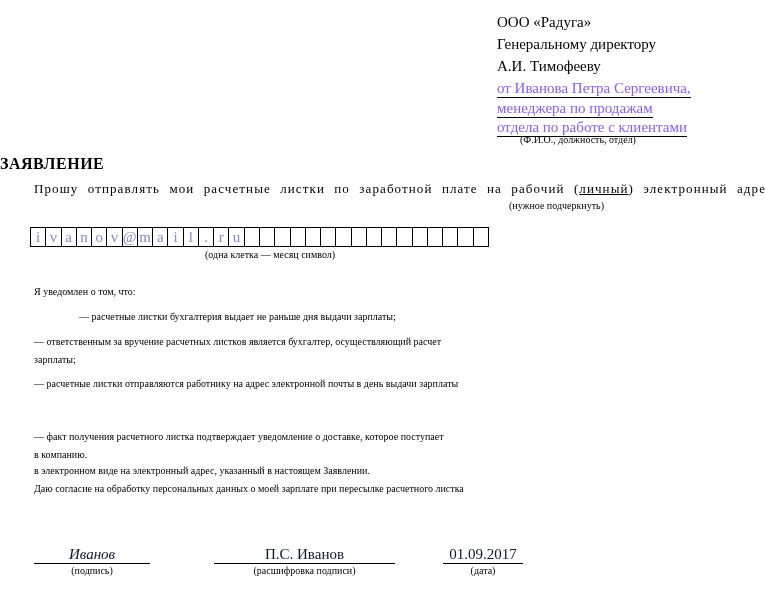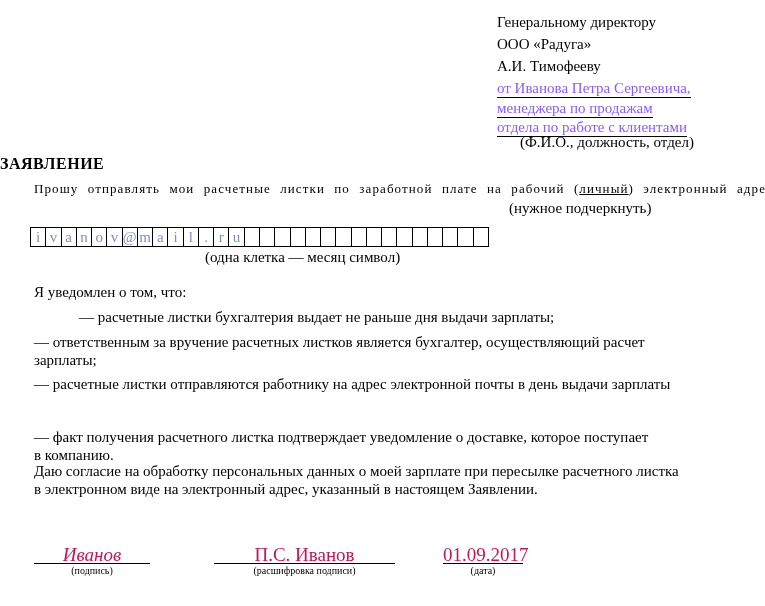--- a/index.html
+++ b/index.html
@@ -6,41 +6,41 @@
     body {
       width: 765px; height: 606px; position: relative; overflow: hidden;
       font-family: "Liberation Serif", "DejaVu Serif", serif; color: #000;
     }
     .abs { position: absolute; }
     .addressee { left: 497px; top: 11px; font-size: 15px; line-height: 22px; }
     .addressee .line { white-space: nowrap; }
     .from { left: 497px; top: 79px; font-size: 15px; line-height: 19px; color: #8b5cf6; }
     .from .line { white-space: nowrap; border-bottom: 1px solid #000; display: inline-block; line-height: 17px; }
     .from .row { height: 19.5px; }
-    .caption { font-size: 15px; color: #000; white-space: nowrap; }
+    .caption { font-size: 10px; color: #000; white-space: nowrap; }
     .title { left: 0; width: 740px; top: 155px; font-weight: bold; font-size: 16px; letter-spacing: 0.5px; }
     .request { left: 34px; width: 676px; top: 181px; font-size: 13px; text-align: justify; text-align-last: justify; white-space: nowrap; word-spacing: 5px; letter-spacing: 1.1px; }
     .request u { text-decoration: underline; }
     .grid { left: 30px; top: 227px; display: flex; border-left: 1px solid #000; }
     .cell {
       width: 14.27px; height: 18px; border-top: 1px solid #000; border-bottom: 1px solid #000; border-right: 1px solid #000;
       font-size: 15px; line-height: 18px; text-align: center; color: #7b8fc8;
     }
-    .body { left: 34px; width: 700px; font-size: 15px; line-height: 18px; }
+    .body { left: 34px; width: 700px; font-size: 10px; line-height: 18px; }
     .sig-block { top: 546px; text-align: center; }
-    .sig-value { font-size: 19px; color: #be185d; line-height: 17px; border-bottom: 1px solid #000; }
+    .sig-value { font-size: 15px; color: #0f172a; line-height: 17px; border-bottom: 1px solid #000; }
     .sig-value.italic { font-style: italic; }
     .sig-cap { font-size: 10px; line-height: 14px; }
   </style>
 </head>
 <body>
 
 <div class="abs addressee">
+  <div class="line">ООО «Радуга»</div>
   <div class="line">Генеральному директору</div>
-  <div class="line">ООО «Радуга»</div>
   <div class="line">А.И. Тимофееву</div>
 </div>
 
 <div class="abs from">
   <div class="row"><span class="line">от Иванова Петра Сергеевича,</span></div>
   <div class="row"><span class="line">менеджера по продажам</span></div>
   <div class="row"><span class="line">отдела по работе с клиентами</span></div>
 </div>
 <div class="abs caption" style="left:520px; top:134px;">(Ф.И.О., должность, отдел)</div>
 
@@ -93,22 +93,22 @@
   <div>зарплаты;</div>
 </div>
 <div class="abs body" style="top:375px;">
   <div>— расчетные листки отправляются работнику на адрес электронной почты в день выдачи зарплаты</div>
 </div>
 <div class="abs body" style="top:428px;">
   <div>— факт получения расчетного листка подтверждает уведомление о доставке, которое поступает</div>
   <div>в компанию.</div>
 </div>
 <div class="abs body" style="top:462px;">
+  <div>в электронном виде на электронный адрес, указанный в настоящем Заявлении.</div>
   <div>Даю согласие на обработку персональных данных о моей зарплате при пересылке расчетного листка</div>
-  <div>в электронном виде на электронный адрес, указанный в настоящем Заявлении.</div>
 </div>
 
 <div class="abs sig-block" style="left:34px; width:116px;">
   <div class="sig-value italic">Иванов</div>
   <div class="sig-cap">(подпись)</div>
 </div>
 <div class="abs sig-block" style="left:214px; width:181px;">
   <div class="sig-value">П.С. Иванов</div>
   <div class="sig-cap">(расшифровка подписи)</div>
 </div>

